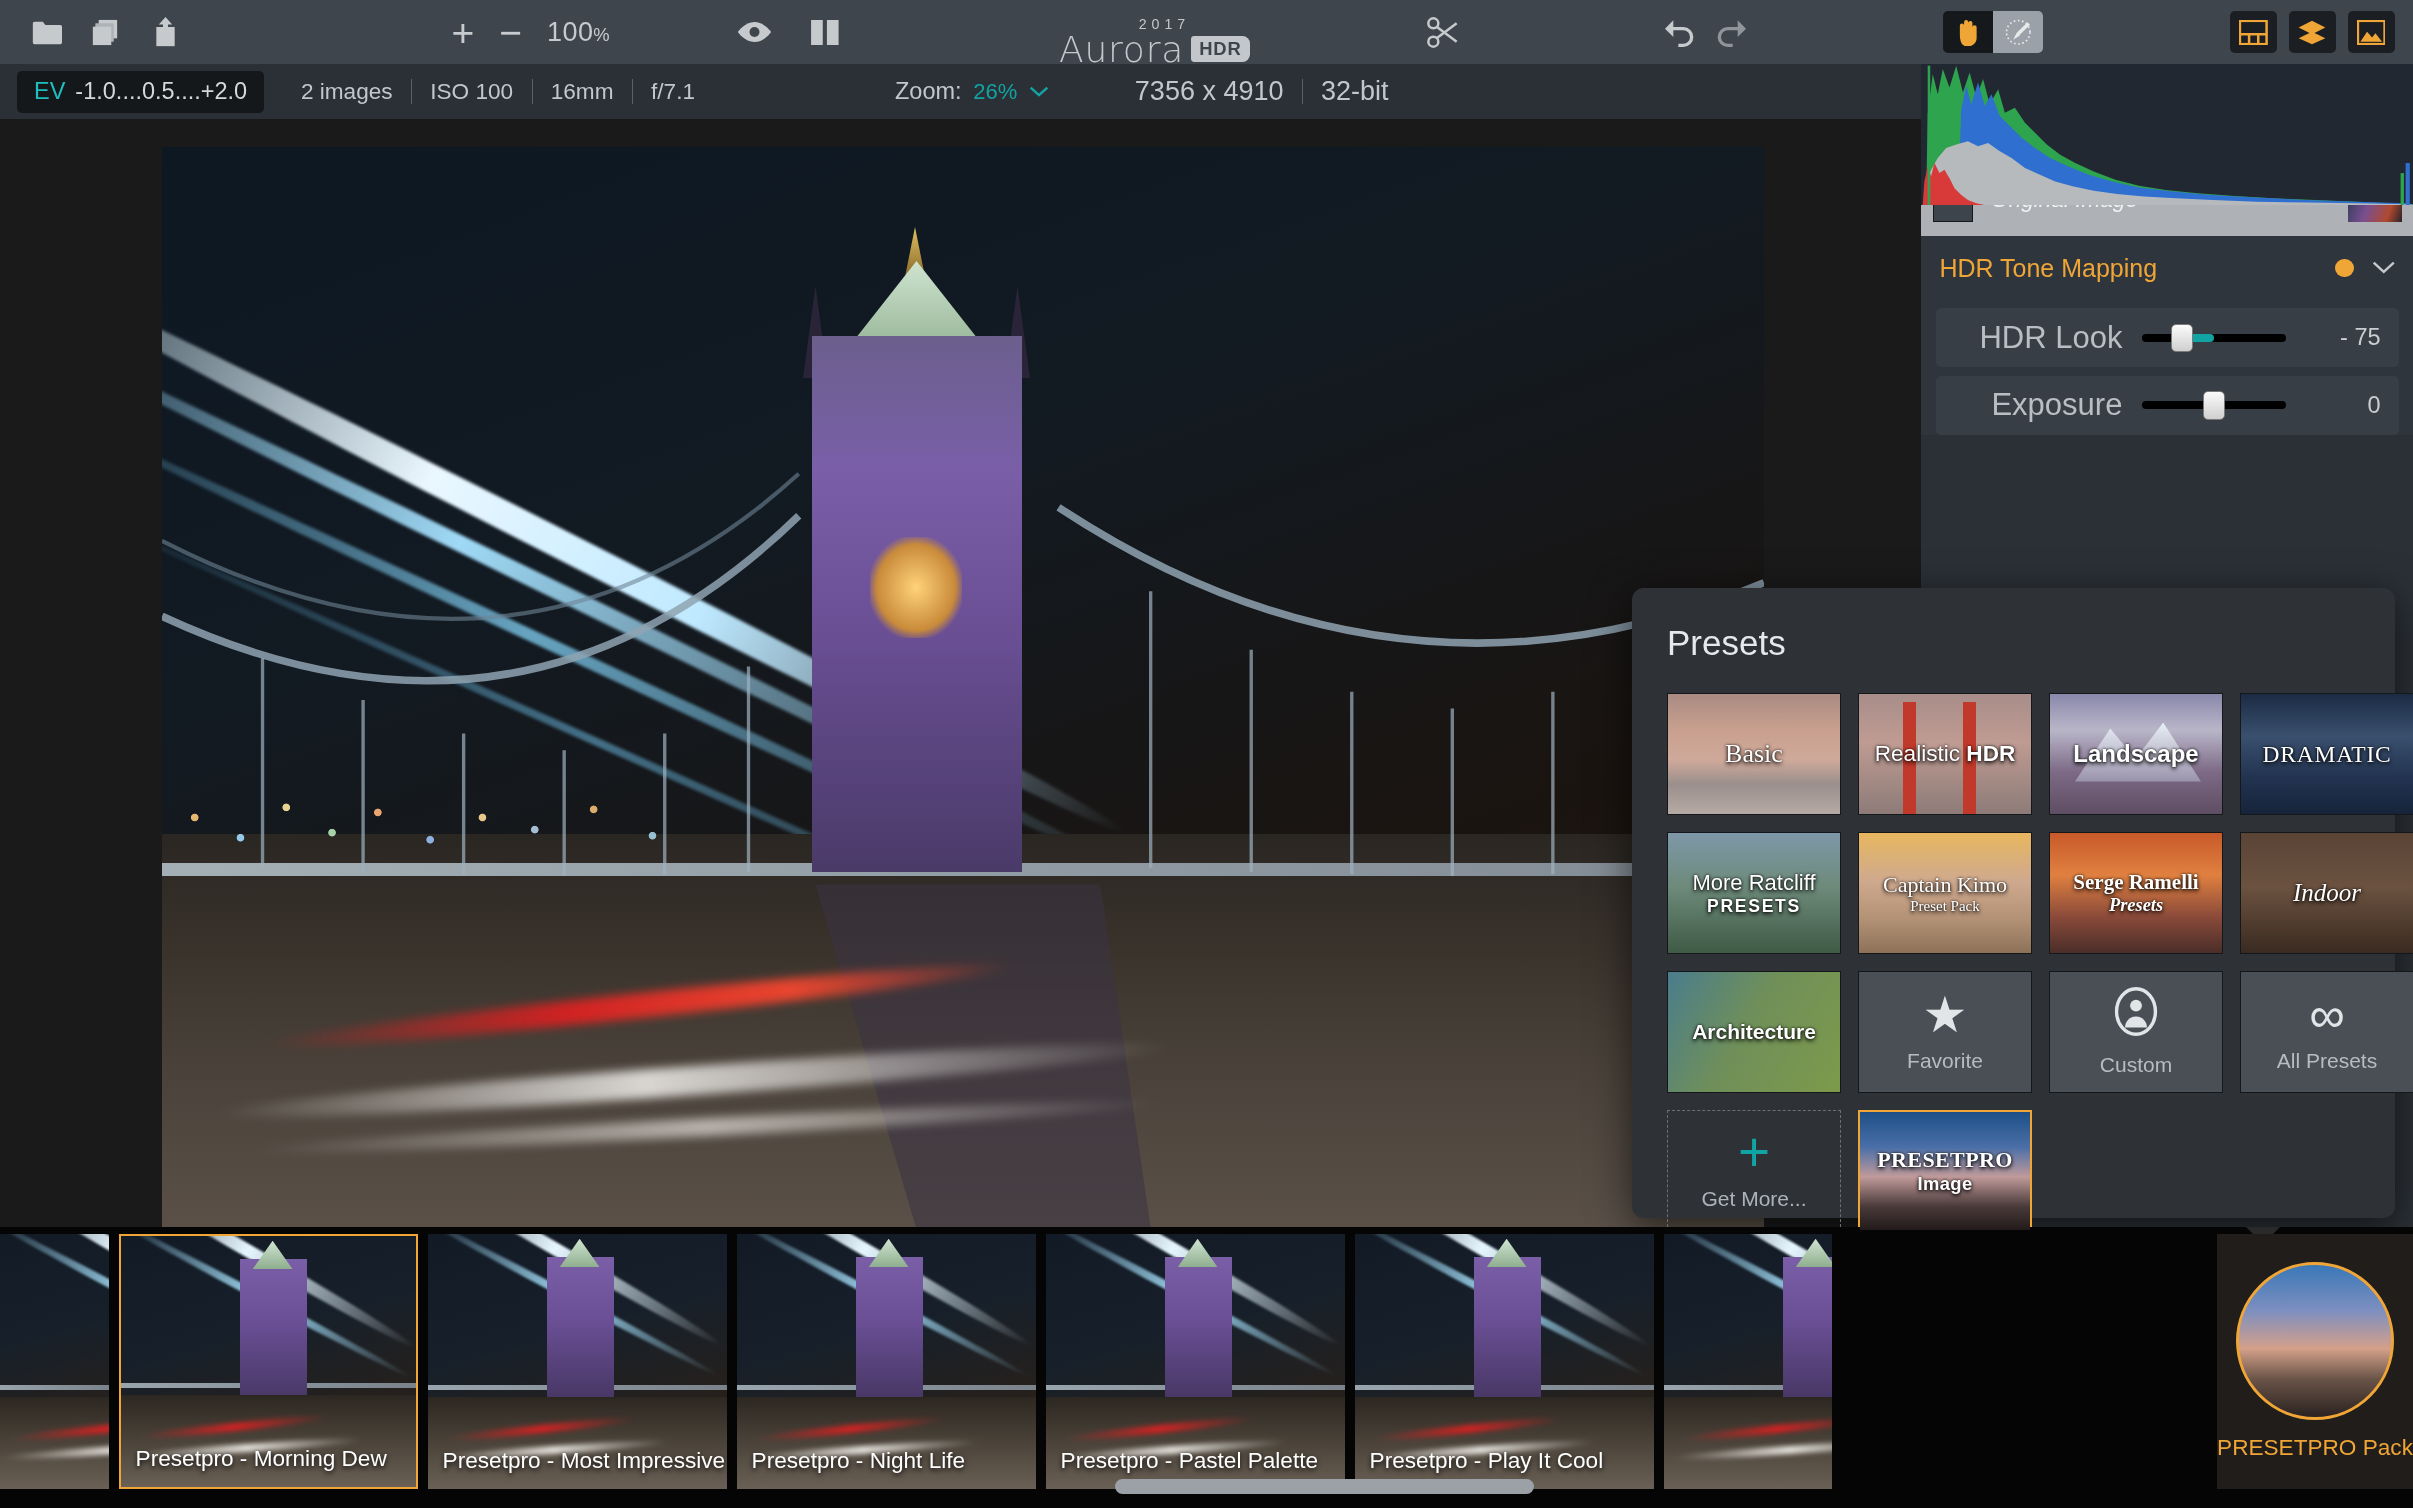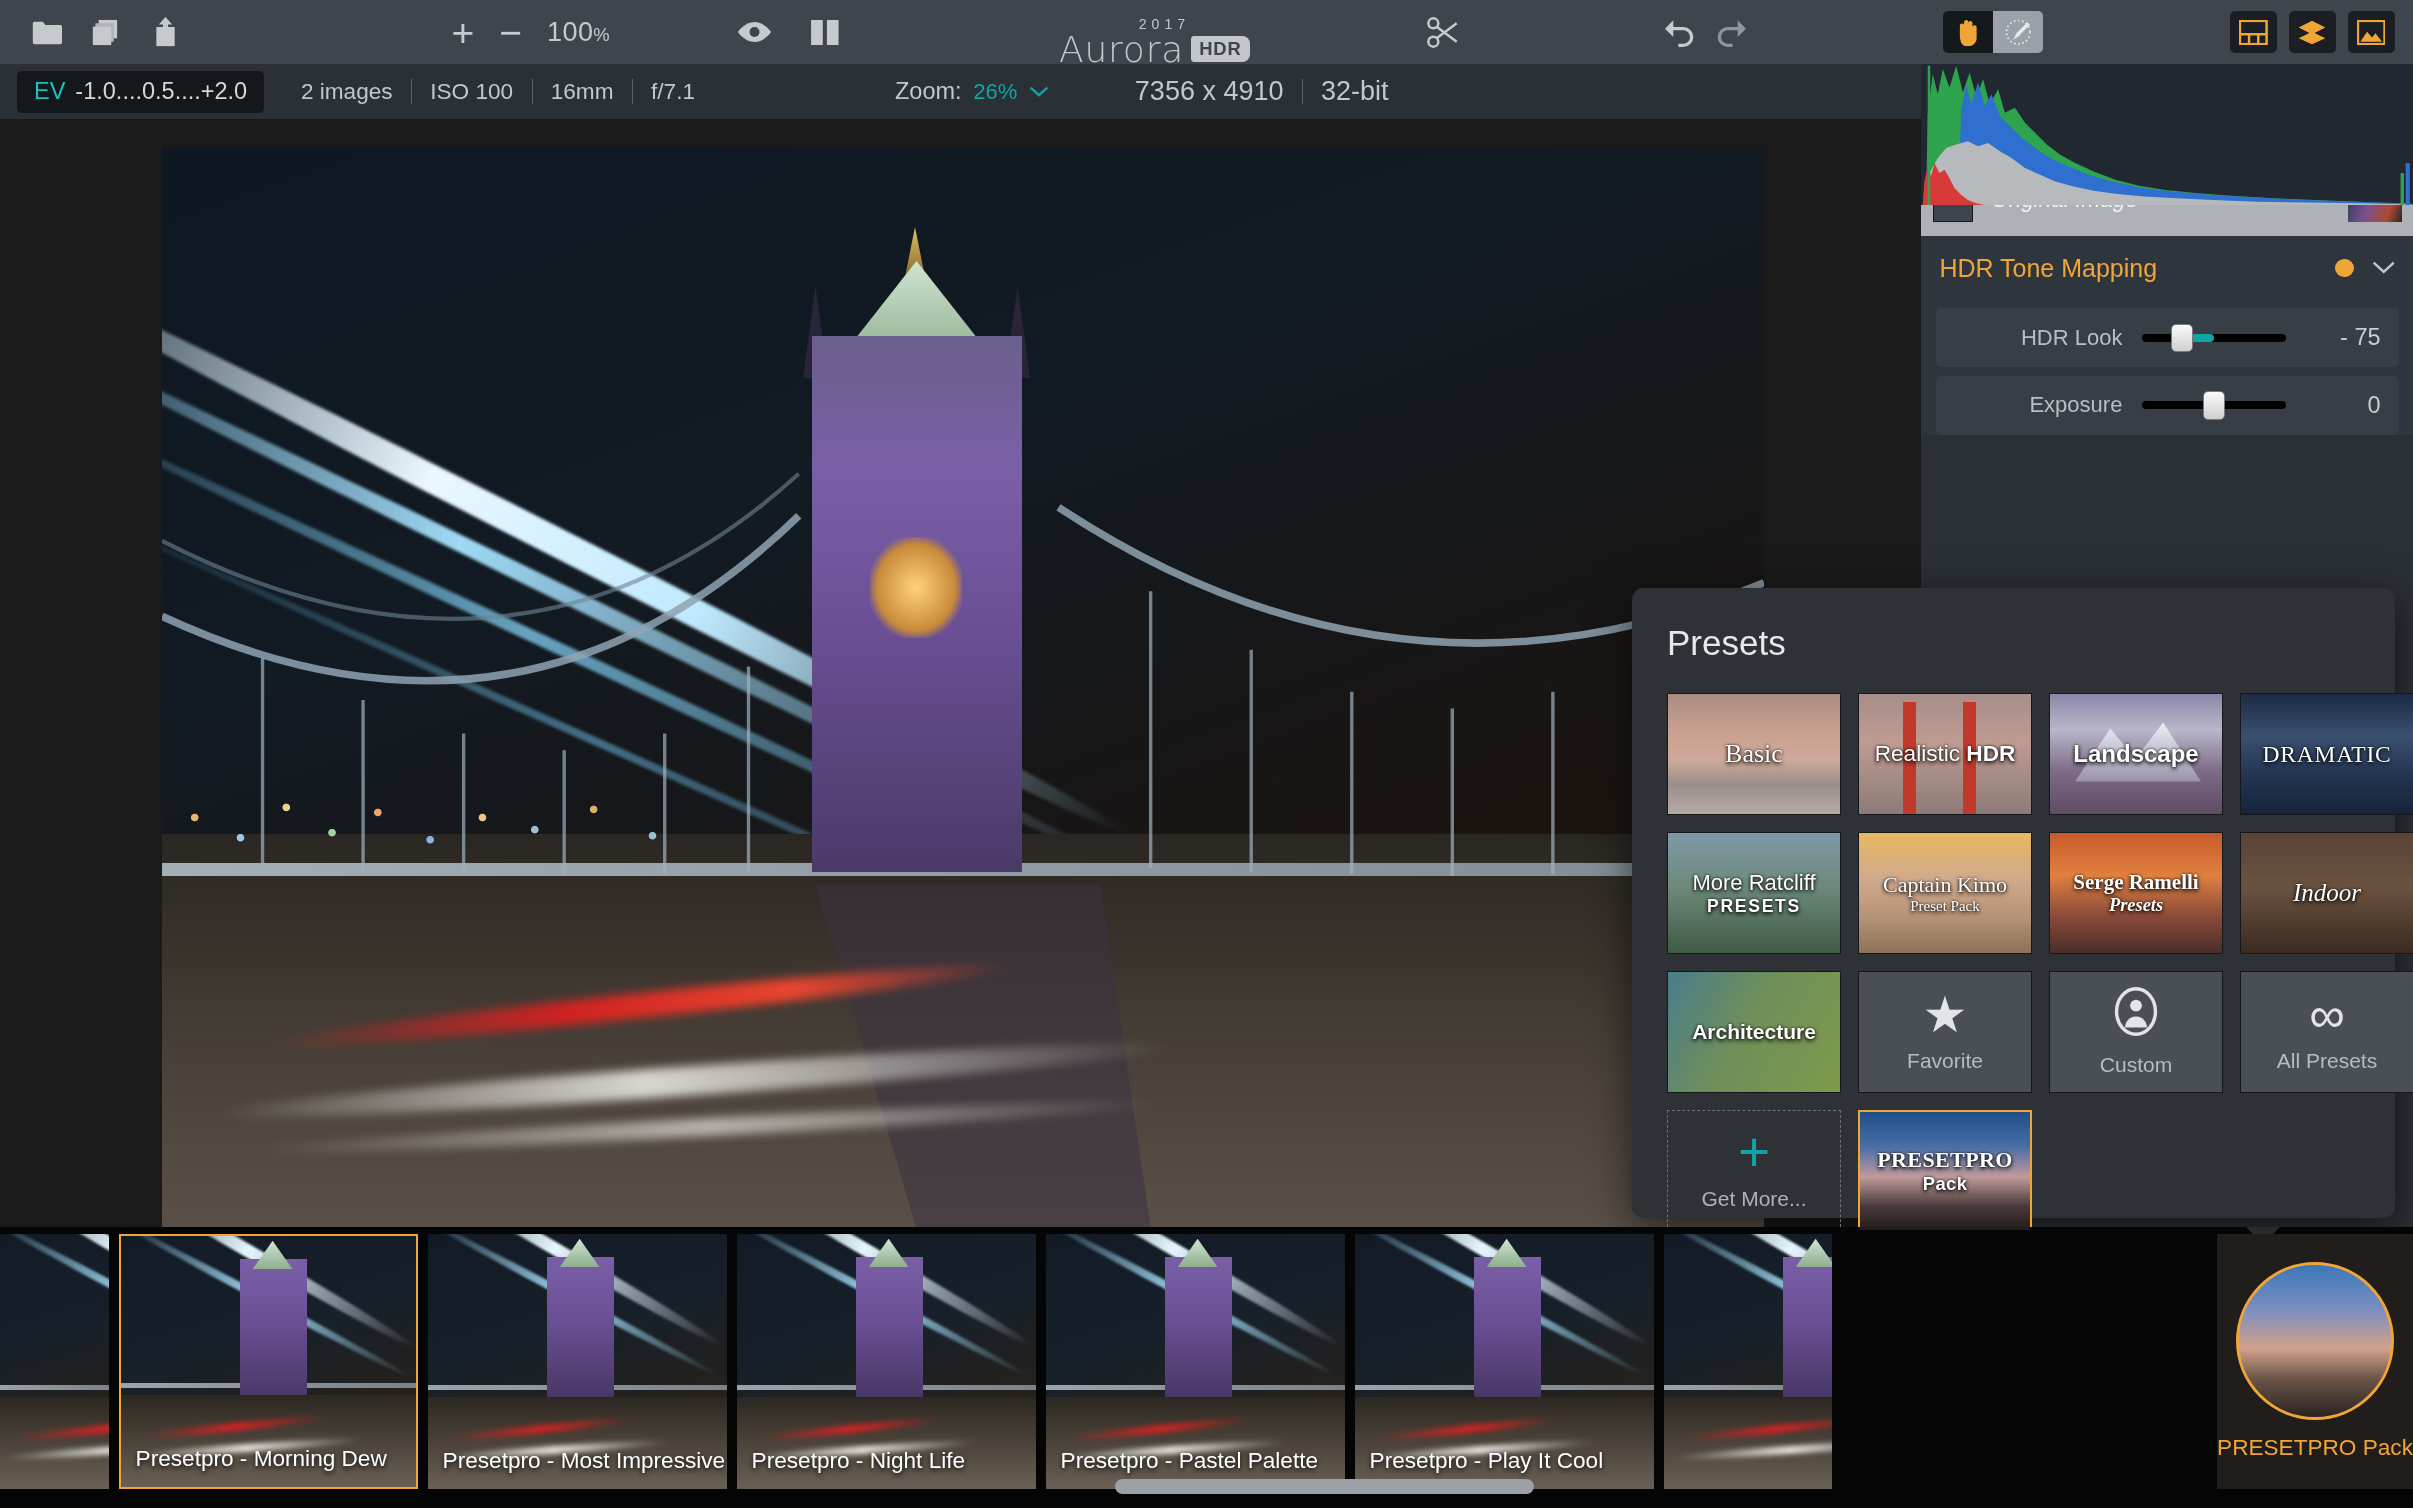--- a/index.html
+++ b/index.html
@@ -146,21 +146,21 @@
                    background: linear-gradient(110deg,#2a3a55,#7a4f90 40%,#b04a30 75%,#2a2228); }
   .tools-head { height:63px; background:#3e454d; display:flex; align-items:center;
                 padding:0 17px; border-bottom:0.8px solid #16191c; }
   .tools-head .t { color:#d6dadd; font-size:28px; flex:1; }
   .tool-sec { background:#2f353c; }
   .tool-title { height:64px; display:flex; align-items:center; padding:0 18.4px; }
   .tool-title .t { color:#f0a637; font-size:25px; flex:1; }
   .dot { width:18.4px; height:18.4px; border-radius:50%; background:#f0a637; margin-right:18.4px; }
   .slider-row { margin:8.4px 15px; height:59px; background:#373e46; border-radius:5px;
                 display:flex; align-items:center; padding:0 18.4px; }
-  .slider-row .lbl { color:#b9bec4; font-size:22px; width:168px; text-align:right; }
+  .slider-row .lbl { color:#b9bec4; font-size:31px; width:168px; text-align:right; }
   .track { flex:1; height:8.4px; background:#000; border-radius:4.2px; margin:0 20px;
            position:relative; }
   .track .fill { position:absolute; top:0; height:8.4px; background:#12a3a3; border-radius:4.2px; }
   .knob { position:absolute; top:-10px; width:22px; height:28.5px; background:
           linear-gradient(#fbfbfb,#cfcfcf); border-radius:5px; border:0.8px solid #7a7a7a; cursor:pointer;}
   .slider-row .val { color:#c9ced3; font-size:23.5px; width:75px; text-align:right; }
 
   
   .presets { position:absolute; left:1632px; top:588px; width:763px; height:630px;
              background:#2e3237; border-radius:11.7px;
@@ -588,21 +588,21 @@
       </div>
 
       <div class="ptile getmore">
         <span class="pl">+</span>
         <span class="cap3">Get More...</span>
       </div>
       <div class="ptile sel">
         <div class="bg bg-ppro"></div>
         <div class="cap cap-ppro">
           <span>PRESETPRO</span>
-          <span class="s">Pack</span>
+          <span class="s">Image</span>
         </div>
       </div>
     </div>
   </div>
 
   <div class="filmstrip">
     <div class="fs-caret"></div>
     <div class="fstrip-inner">
 
       <div class="thumb" style="width:117px; margin-left:-8.4px;">

